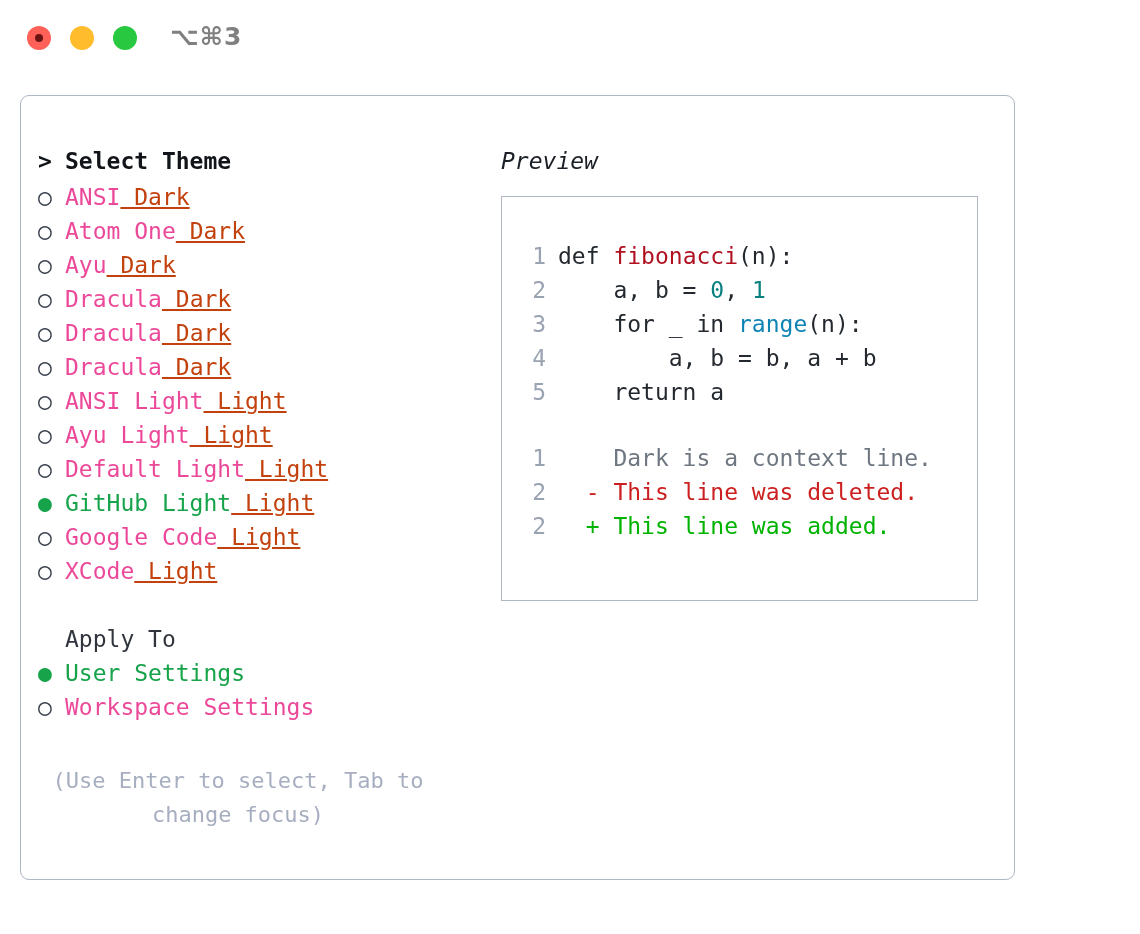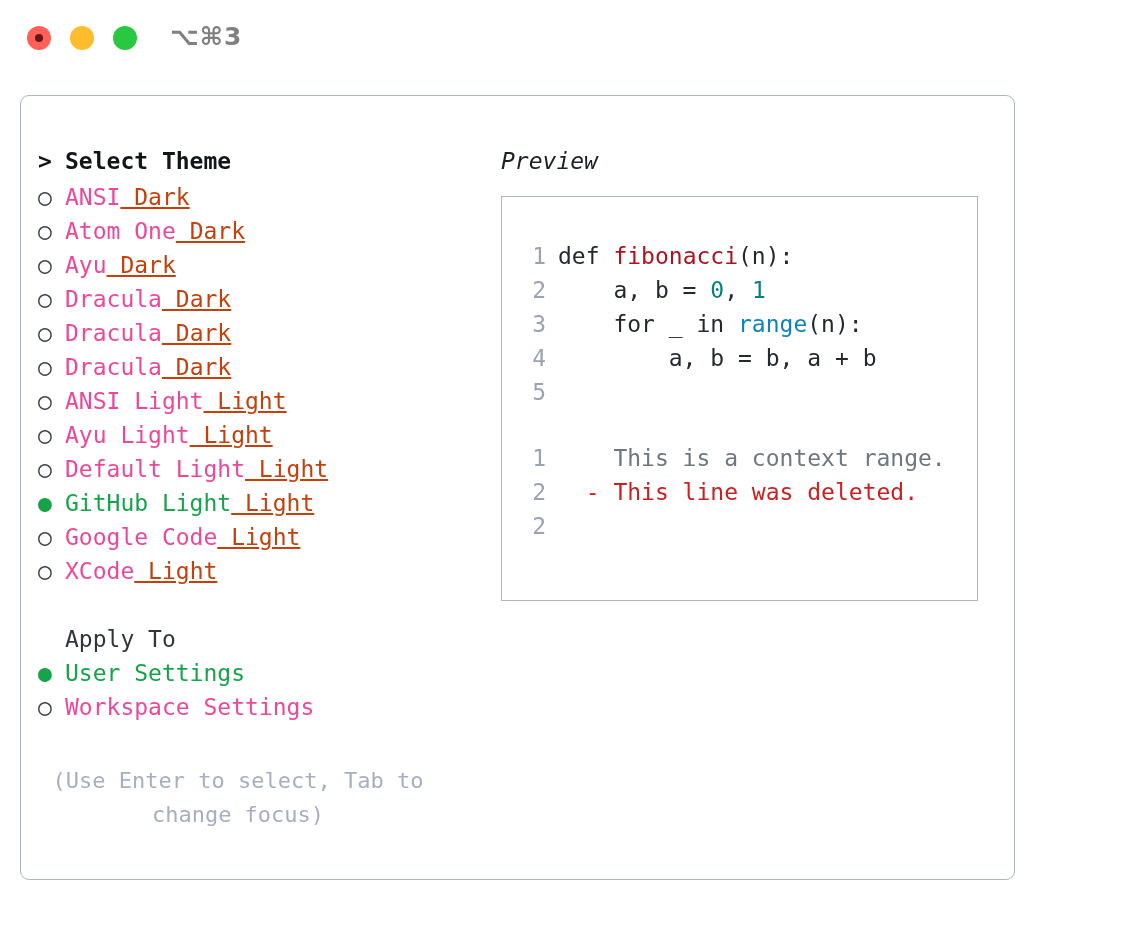--- a/index.html
+++ b/index.html
@@ -224,25 +224,25 @@
 
     <div id="right-col">
       <div id="preview-title">Preview</div>
 
       <div id="code-box">
         <div id="code-lines">
             <div class="cline"><span class="lnum">1</span><span><span class="ctext">def </span><span class="tok-fn">fibonacci</span><span class="ctext">(n):</span></span></div>
             <div class="cline"><span class="lnum">2</span><span><span class="ctext">    a, b = </span><span class="tok-num">0</span><span class="ctext">, </span><span class="tok-num">1</span></span></div>
             <div class="cline"><span class="lnum">3</span><span><span class="ctext">    for _ in </span><span class="tok-builtin">range</span><span class="ctext">(n):</span></span></div>
             <div class="cline"><span class="lnum">4</span><span><span class="ctext">        a, b = b, a + b</span></span></div>
-            <div class="cline"><span class="lnum">5</span></div>
+            <div class="cline"><span class="lnum">5</span><span><span class="ctext">    return a</span></span></div>
           </div>
         <div class="diff-gap"></div>
         <div id="diff-lines">
-            <div class="cline"><span class="lnum">1</span><span class="d-ctx">    This is a context range.</span></div>
+            <div class="cline"><span class="lnum">1</span><span class="d-ctx">    Dark is a context line.</span></div>
             <div class="cline"><span class="lnum">2</span><span class="d-del">  - This line was deleted.</span></div>
-            <div class="cline"><span class="lnum">2</span></div>
+            <div class="cline"><span class="lnum">2</span><span class="d-add">  + This line was added.</span></div>
           </div>
       </div>
     </div>
 
   </div>
 </div>
 
 </body></html>

